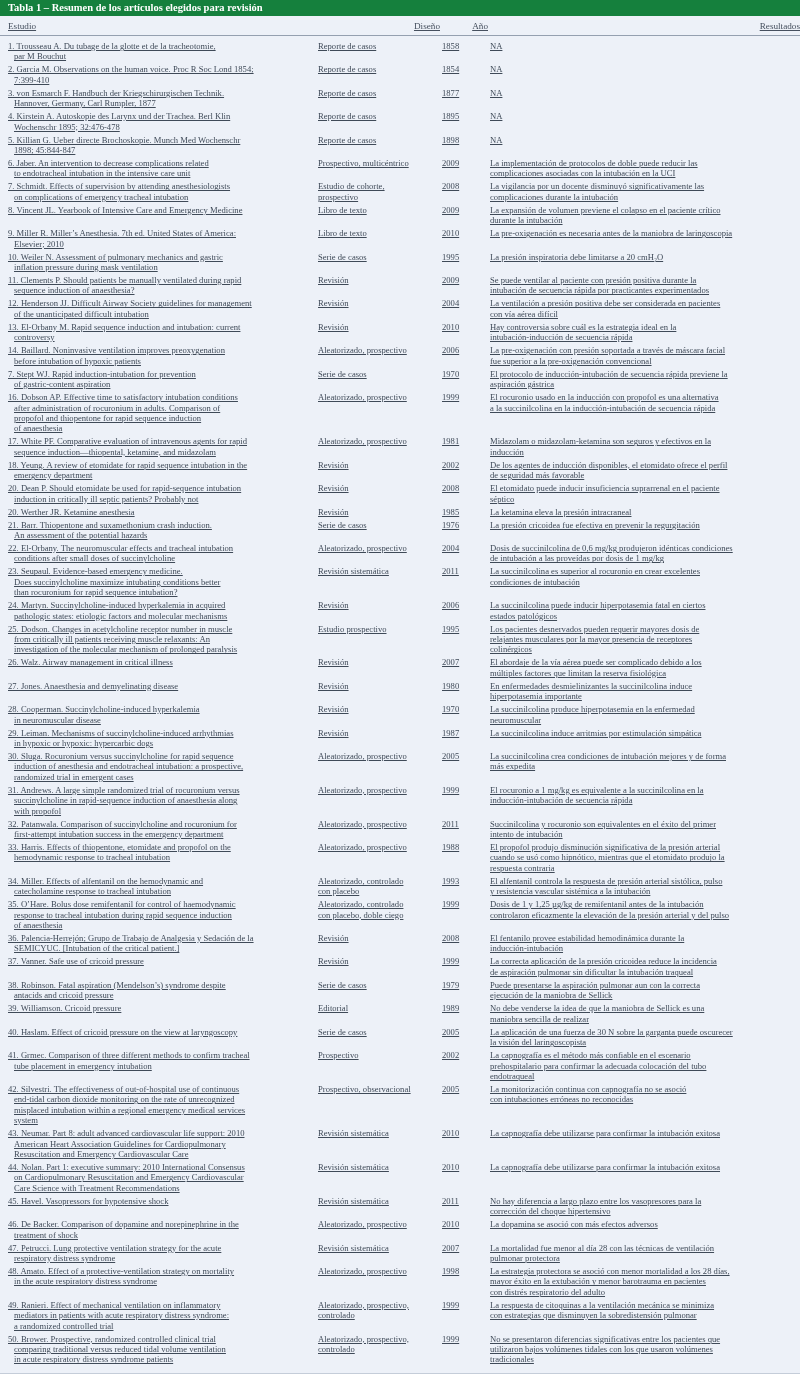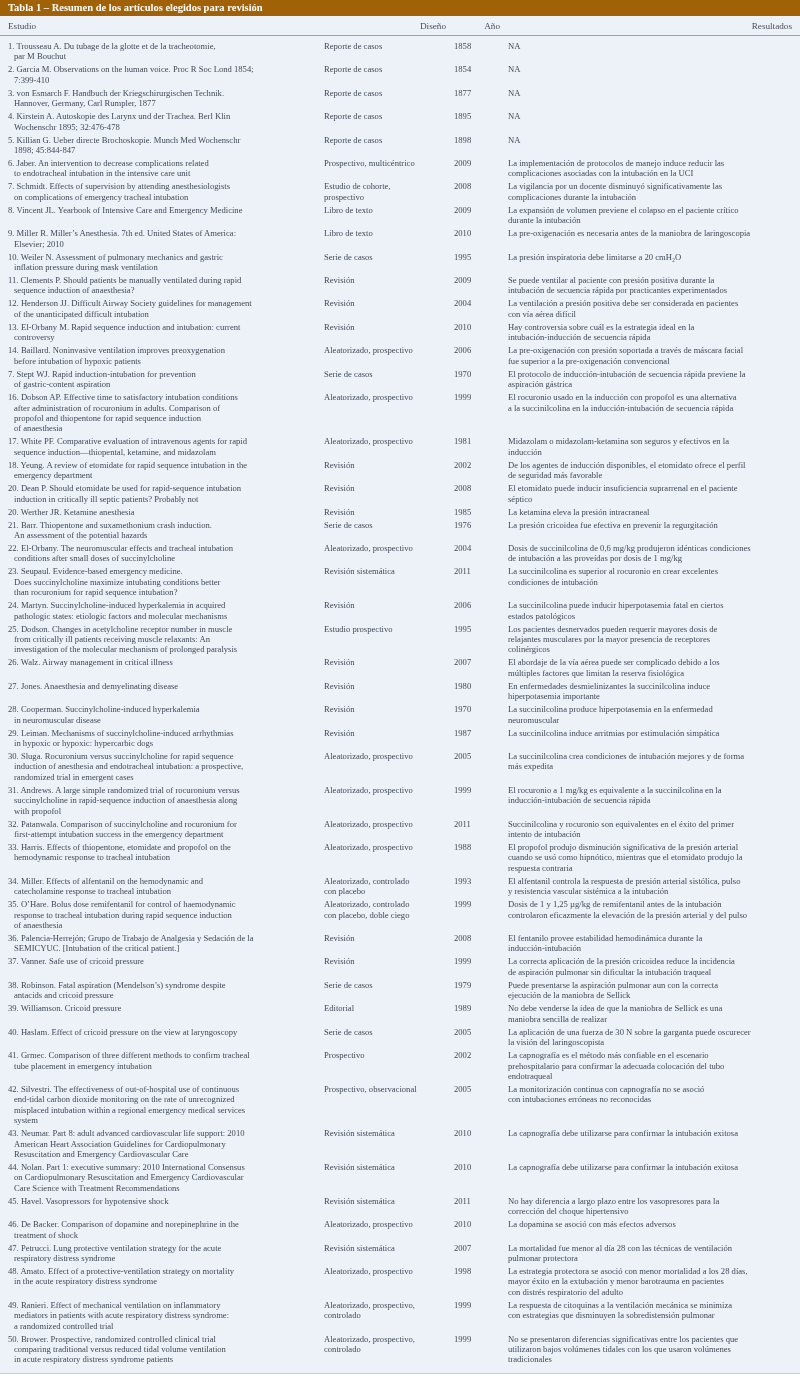--- a/index.html
+++ b/index.html
@@ -4,29 +4,29 @@
 <style>
   html,body { margin:0; padding:0; }
   body {
     width:800px; height:1396px;
     background:#ffffff;
     font-family:"Liberation Serif","DejaVu Serif",serif;
     color:#3f4a58;
   }
   .table-wrap { background:#edf1f8; border-bottom:1px solid #c5cdd9; }
   .title-bar {
-    background:#a16207; color:#ffffff;
+    background:#15803d; color:#ffffff;
     font-size:10.5px; font-weight:bold;
     padding:2px 8px 3px 8px;
   }
   .grid-cols {
     display:grid;
     grid-template-columns:308px 122px 46px 1fr;
-    column-gap:8px;
-    padding-left:8px; padding-right:8px;
+    column-gap:2px;
+    padding-left:8px; text-decoration:underline;
   }
   .header-row {
     padding-top:5px; padding-bottom:4px;
     font-size:9.2px; color:#46505f;
     border-bottom:1px solid #95a0b0;
   }
   .header-row .hc { text-align:right; }
   .tbody { padding-top:5px; padding-bottom:6px; }
   .row {
     font-size:8.6px; line-height:10.4px;
@@ -88,21 +88,21 @@
     <div class="cell design">Reporte de casos</div>
     <div class="cell year">1898</div>
     <div class="cell results">NA</div>
   </div>
 
   <div class="grid-cols row">
     <div class="cell study">6. Jaber. An intervention to decrease complications related
 to endotracheal intubation in the intensive care unit</div>
     <div class="cell design">Prospectivo, multicéntrico</div>
     <div class="cell year">2009</div>
-    <div class="cell results">La implementación de protocolos de manejo induce reducir las
+    <div class="cell results">La implementación de protocolos de doble puede reducir las
 complicaciones asociadas con la intubación en la UCI</div>
   </div>
 
   <div class="grid-cols row">
     <div class="cell study">7. Schmidt. Effects of supervision by attending anesthesiologists
 on complications of emergency tracheal intubation</div>
     <div class="cell design">Estudio de cohorte,
 prospectivo</div>
     <div class="cell year">2008</div>
     <div class="cell results">La vigilancia por un docente disminuyó significativamente las

